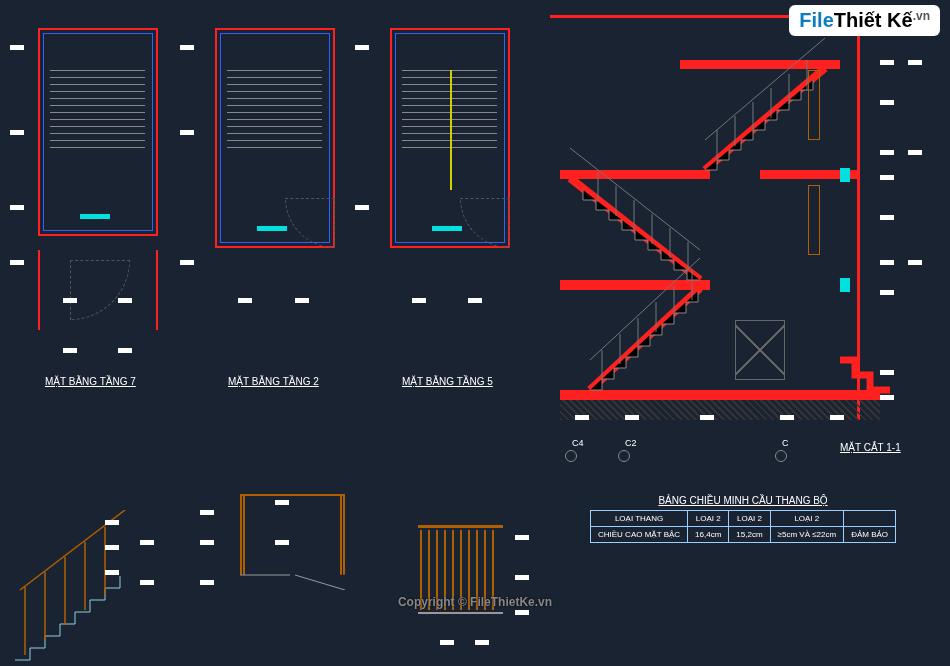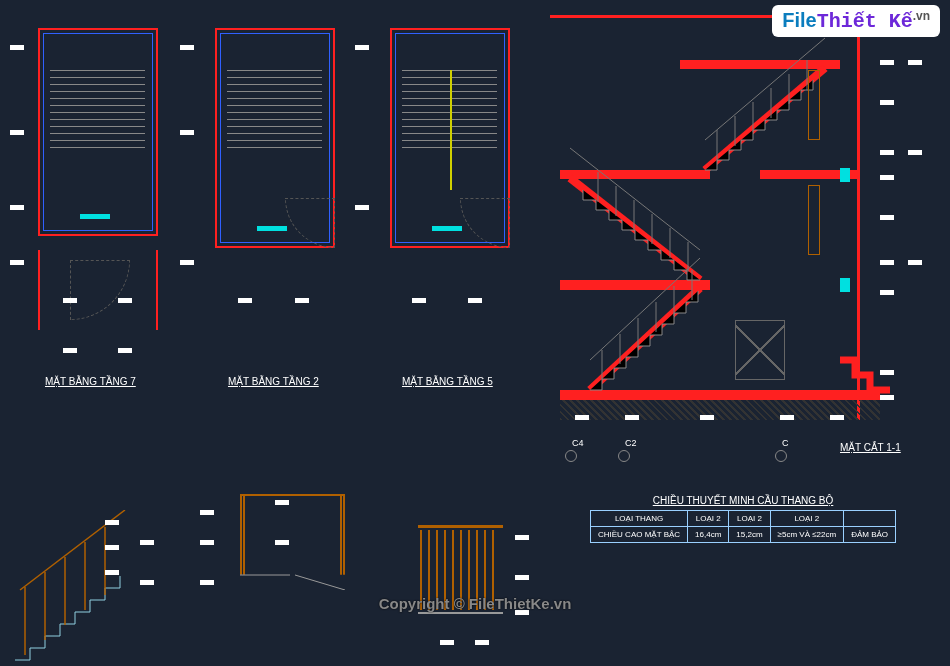--- a/index.html
+++ b/index.html
@@ -21,28 +21,28 @@
     top: 5px;
     right: 10px;
     font-size: 20px;
     font-weight: bold;
     background: #fff;
     padding: 4px 10px;
     border-radius: 6px;
     z-index: 100;
   }
   .watermark-logo .blue { color: #0b7dbe; }
-  .watermark-logo .orange { color: #6d28d9; font-family: Liberation Mono, monospace; }
+  .watermark-logo .orange { color: #000000; }
   .watermark-logo .gray { color: #555; font-size: 12px; vertical-align: top;}
   .watermark-center {
     position: absolute;
     top: 595px;
     left: 50%;
     transform: translateX(-50%);
-    font-size: 15px;
+    font-size: 12px;
     color: #888;
     z-index: 100;
     font-weight: bold;
     text-shadow: 0 0 2px #000;
   }
   .floor-plan {
     position: absolute;
     border: 2px solid #ff2020;
   }
   .floor-plan .inner-blue {
@@ -329,21 +329,21 @@
     <div class="small-dimbox" style="left:880px; top:370px;"></div>
     <div class="small-dimbox" style="left:880px; top:395px;"></div>
     <div class="small-dimbox" style="left:575px; top:415px;"></div>
     <div class="small-dimbox" style="left:625px; top:415px;"></div>
     <div class="small-dimbox" style="left:700px; top:415px;"></div>
     <div class="small-dimbox" style="left:780px; top:415px;"></div>
     <div class="small-dimbox" style="left:830px; top:415px;"></div>
   </div>
 
   <table class="spec-table">
-    <caption>CHIỀU THUYẾT MINH CẦU THANG BỘ</caption>
+    <caption>BẢNG CHIỀU MINH CẦU THANG BỘ</caption>
     <tbody>
     <tr>
           <td>LOẠI THANG</td>
           <td>LOẠI 2</td>
           <td>LOẠI 2</td>
           <td>LOẠI 2</td>
           <td></td>
         </tr>
     <tr>
           <td>CHIỀU CAO MẶT BẬC</td>

